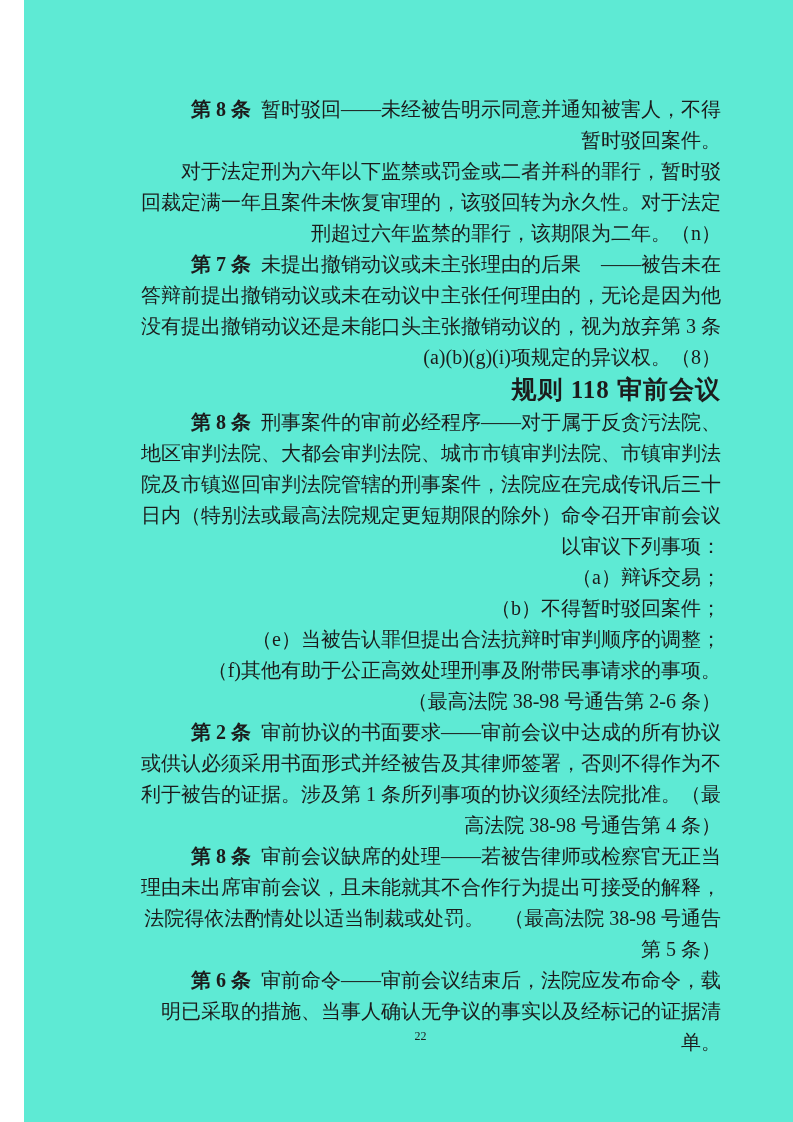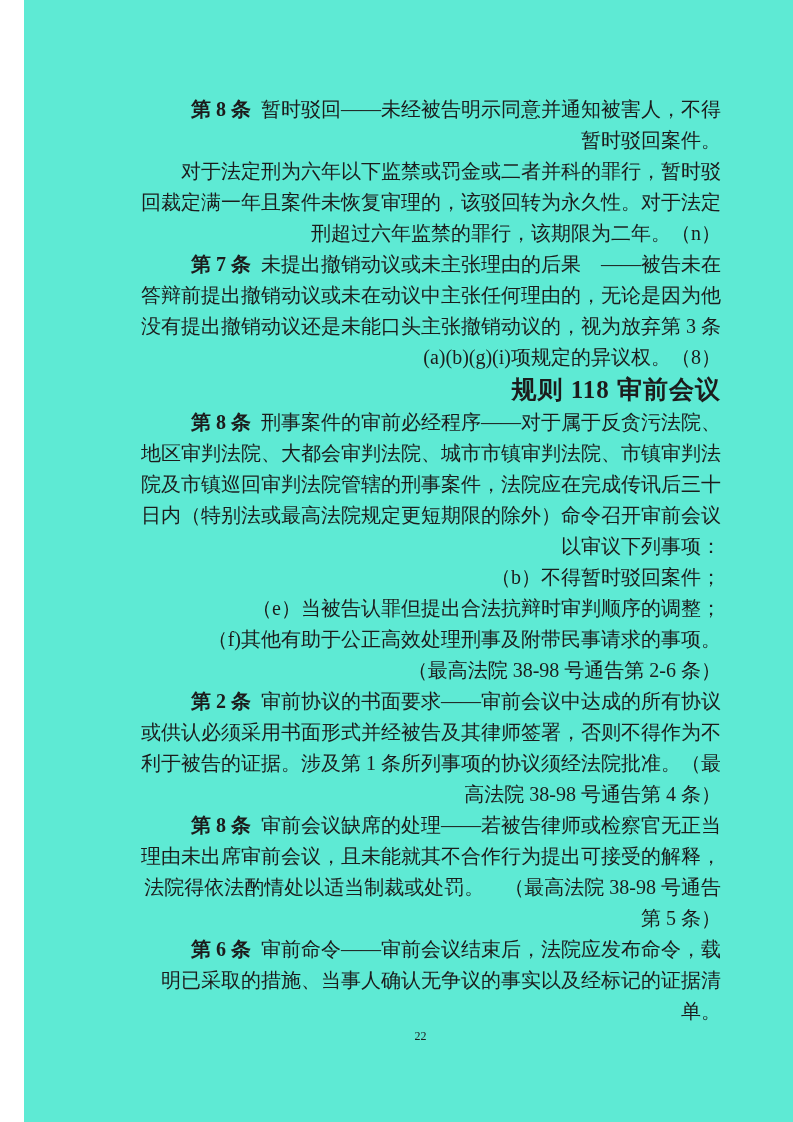--- a/index.html
+++ b/index.html
@@ -66,20 +66,21 @@
     <p><b class="lbl">第 8 条</b><span>暂时驳回——未经被告明示同意并通知被害人，不得暂时驳回案件。</span></p>
 
     <p><span>对于法定刑为六年以下监禁或罚金或二者并科的罪行，暂时驳回裁定满一年且案件未恢复审理的，该驳回转为永久性。对于法定刑超过六年监禁的罪行，该期限为二年。（n）</span></p>
 
     <p><b class="lbl">第 7 条</b><span>未提出撤销动议或未主张理由的后果　——被告未在答辩前提出撤销动议或未在动议中主张任何理由的，无论是因为他没有提出撤销动议还是未能口头主张撤销动议的，视为放弃第 3 条(a)(b)(g)(i)项规定的异议权。（8）</span></p>
 
     <p class="heading">规则 118 审前会议</p>
 
     <p><b class="lbl">第 8 条</b><span>刑事案件的审前必经程序——对于属于反贪污法院、地区审判法院、大都会审判法院、城市市镇审判法院、市镇审判法院及市镇巡回审判法院管辖的刑事案件，法院应在完成传讯后三十日内（特别法或最高法院规定更短期限的除外）命令召开审前会议以审议下列事项：</span></p>
 
+    <p><span>（a）辩诉交易；</span></p>
     <p><span>（b）不得暂时驳回案件；</span></p>
     <p><span>（e）当被告认罪但提出合法抗辩时审判顺序的调整；</span></p>
     <p><span>（f)其他有助于公正高效处理刑事及附带民事请求的事项。（最高法院 38-98 号通告第 2-6 条）</span></p>
 
     <p><b class="lbl">第 2 条</b><span>审前协议的书面要求——审前会议中达成的所有协议或供认必须采用书面形式并经被告及其律师签署，否则不得作为不利于被告的证据。涉及第 1 条所列事项的协议须经法院批准。（最高法院 38-98 号通告第 4 条）</span></p>
 
     <p><b class="lbl">第 8 条</b><span>审前会议缺席的处理——若被告律师或检察官无正当理由未出席审前会议，且未能就其不合作行为提出可接受的解释，法院得依法酌情处以适当制裁或处罚。　（最高法院 38-98 号通告第 5 条）</span></p>
 
     <p><b class="lbl">第 6 条</b><span>审前命令——审前会议结束后，法院应发布命令，载明已采取的措施、当事人确认无争议的事实以及经标记的证据清单。</span></p>
 

